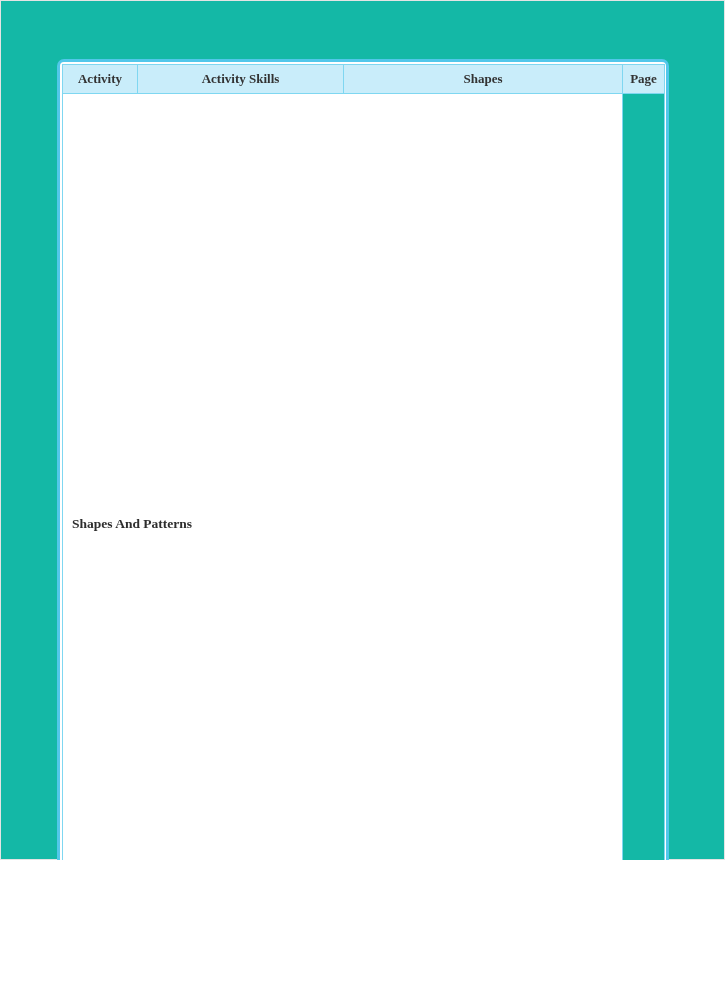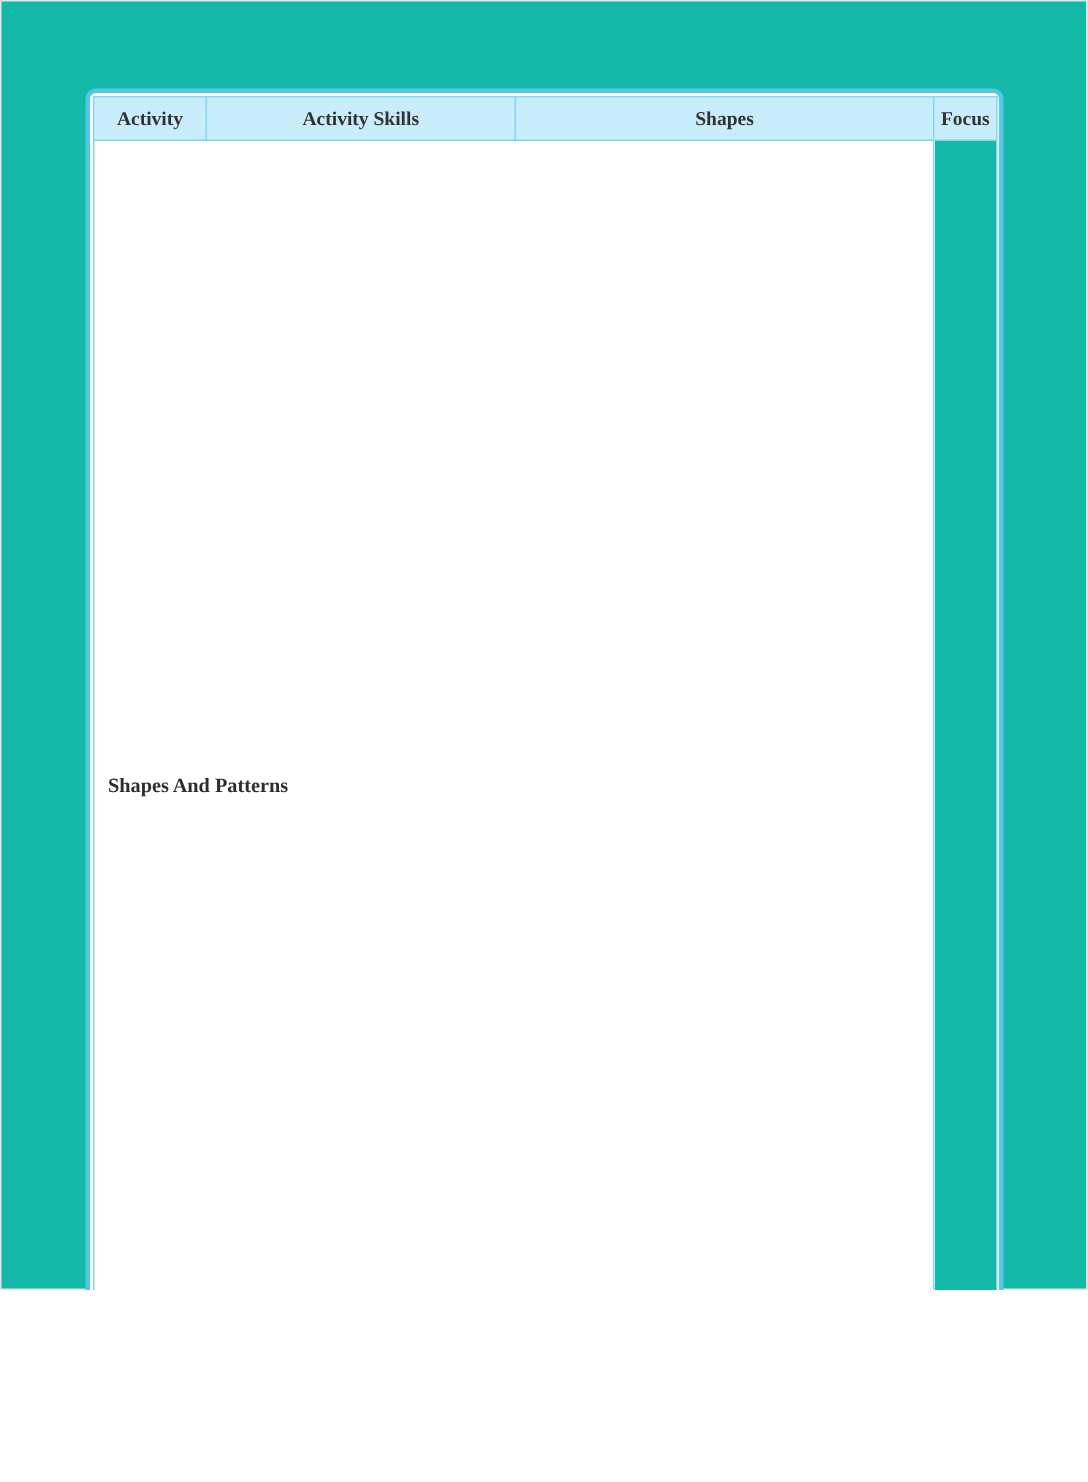--- a/index.html
+++ b/index.html
@@ -49,21 +49,21 @@
         <col style="width:75px">
           <col style="width:206px">
           <col style="width:279px">
           <col style="width:42px">
       </colgroup>
       <thead>
         <tr>
           <th>Activity</th>
           <th>Activity Skills</th>
           <th>Shapes</th>
-          <th>Focus</th>
+          <th>Page</th>
         </tr>
       </thead>
 
       <tbody>
         <tr class="sectionrow">
           <td class="sect" colspan="3">Shapes And Patterns</td>
           <td class="page"></td>
         </tr>
 
       </tbody>

